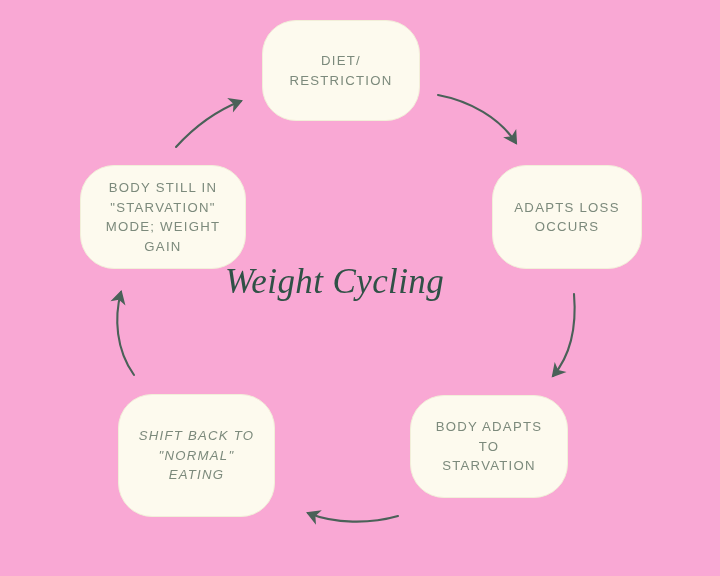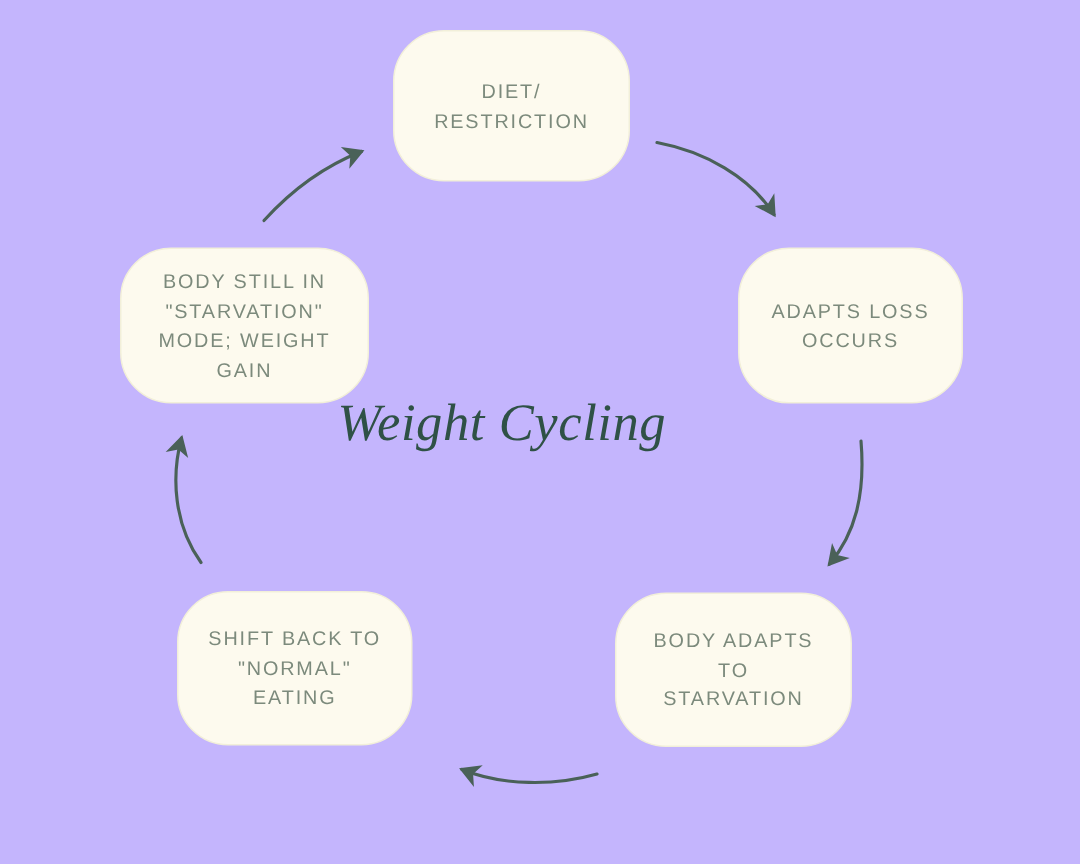--- a/index.html
+++ b/index.html
@@ -10,21 +10,21 @@
     width: 720px;
     height: 576px;
     background: #fdfaec;
     font-family: "Liberation Sans", sans-serif;
     overflow: hidden;
   }
   #canvas {
     position: relative;
     width: 720px;
     height: 576px;
-    background: #c4b5fd;
+    background: #f9a8d4;
   }
   #arrow-layer {
     position: absolute;
     left: 0;
     top: 0;
     width: 720px;
     height: 576px;
     pointer-events: none;
   }
   .node {
@@ -43,21 +43,21 @@
     font-size: 13.2px;
     line-height: 19.5px;
     letter-spacing: 1.25px;
     font-weight: 400;
     white-space: pre-line;
     padding: 0 8px;
   }
   #node-diet        { left: 262px; top: 20px;  width: 158px; height: 101px; }
   #node-weightloss  { left: 492px; top: 165px; width: 150px; height: 104px; }
   #node-adapts      { left: 410px; top: 395px; width: 158px; height: 103px; }
-  #node-shiftback   { left: 118px; top: 394px; width: 157px; height: 103px; }
+  #node-shiftback   { left: 118px; top: 394px; width: 157px; height: 123px; font-style: italic; }
   #node-starvation  { left: 80px;  top: 165px; width: 166px; height: 104px; }
 
   #center-title {
     position: absolute;
     left: 225px;
     top: 262px;
     width: 270px;
     font-family: "Liberation Serif", serif;
     font-style: italic;
     font-size: 35px;

